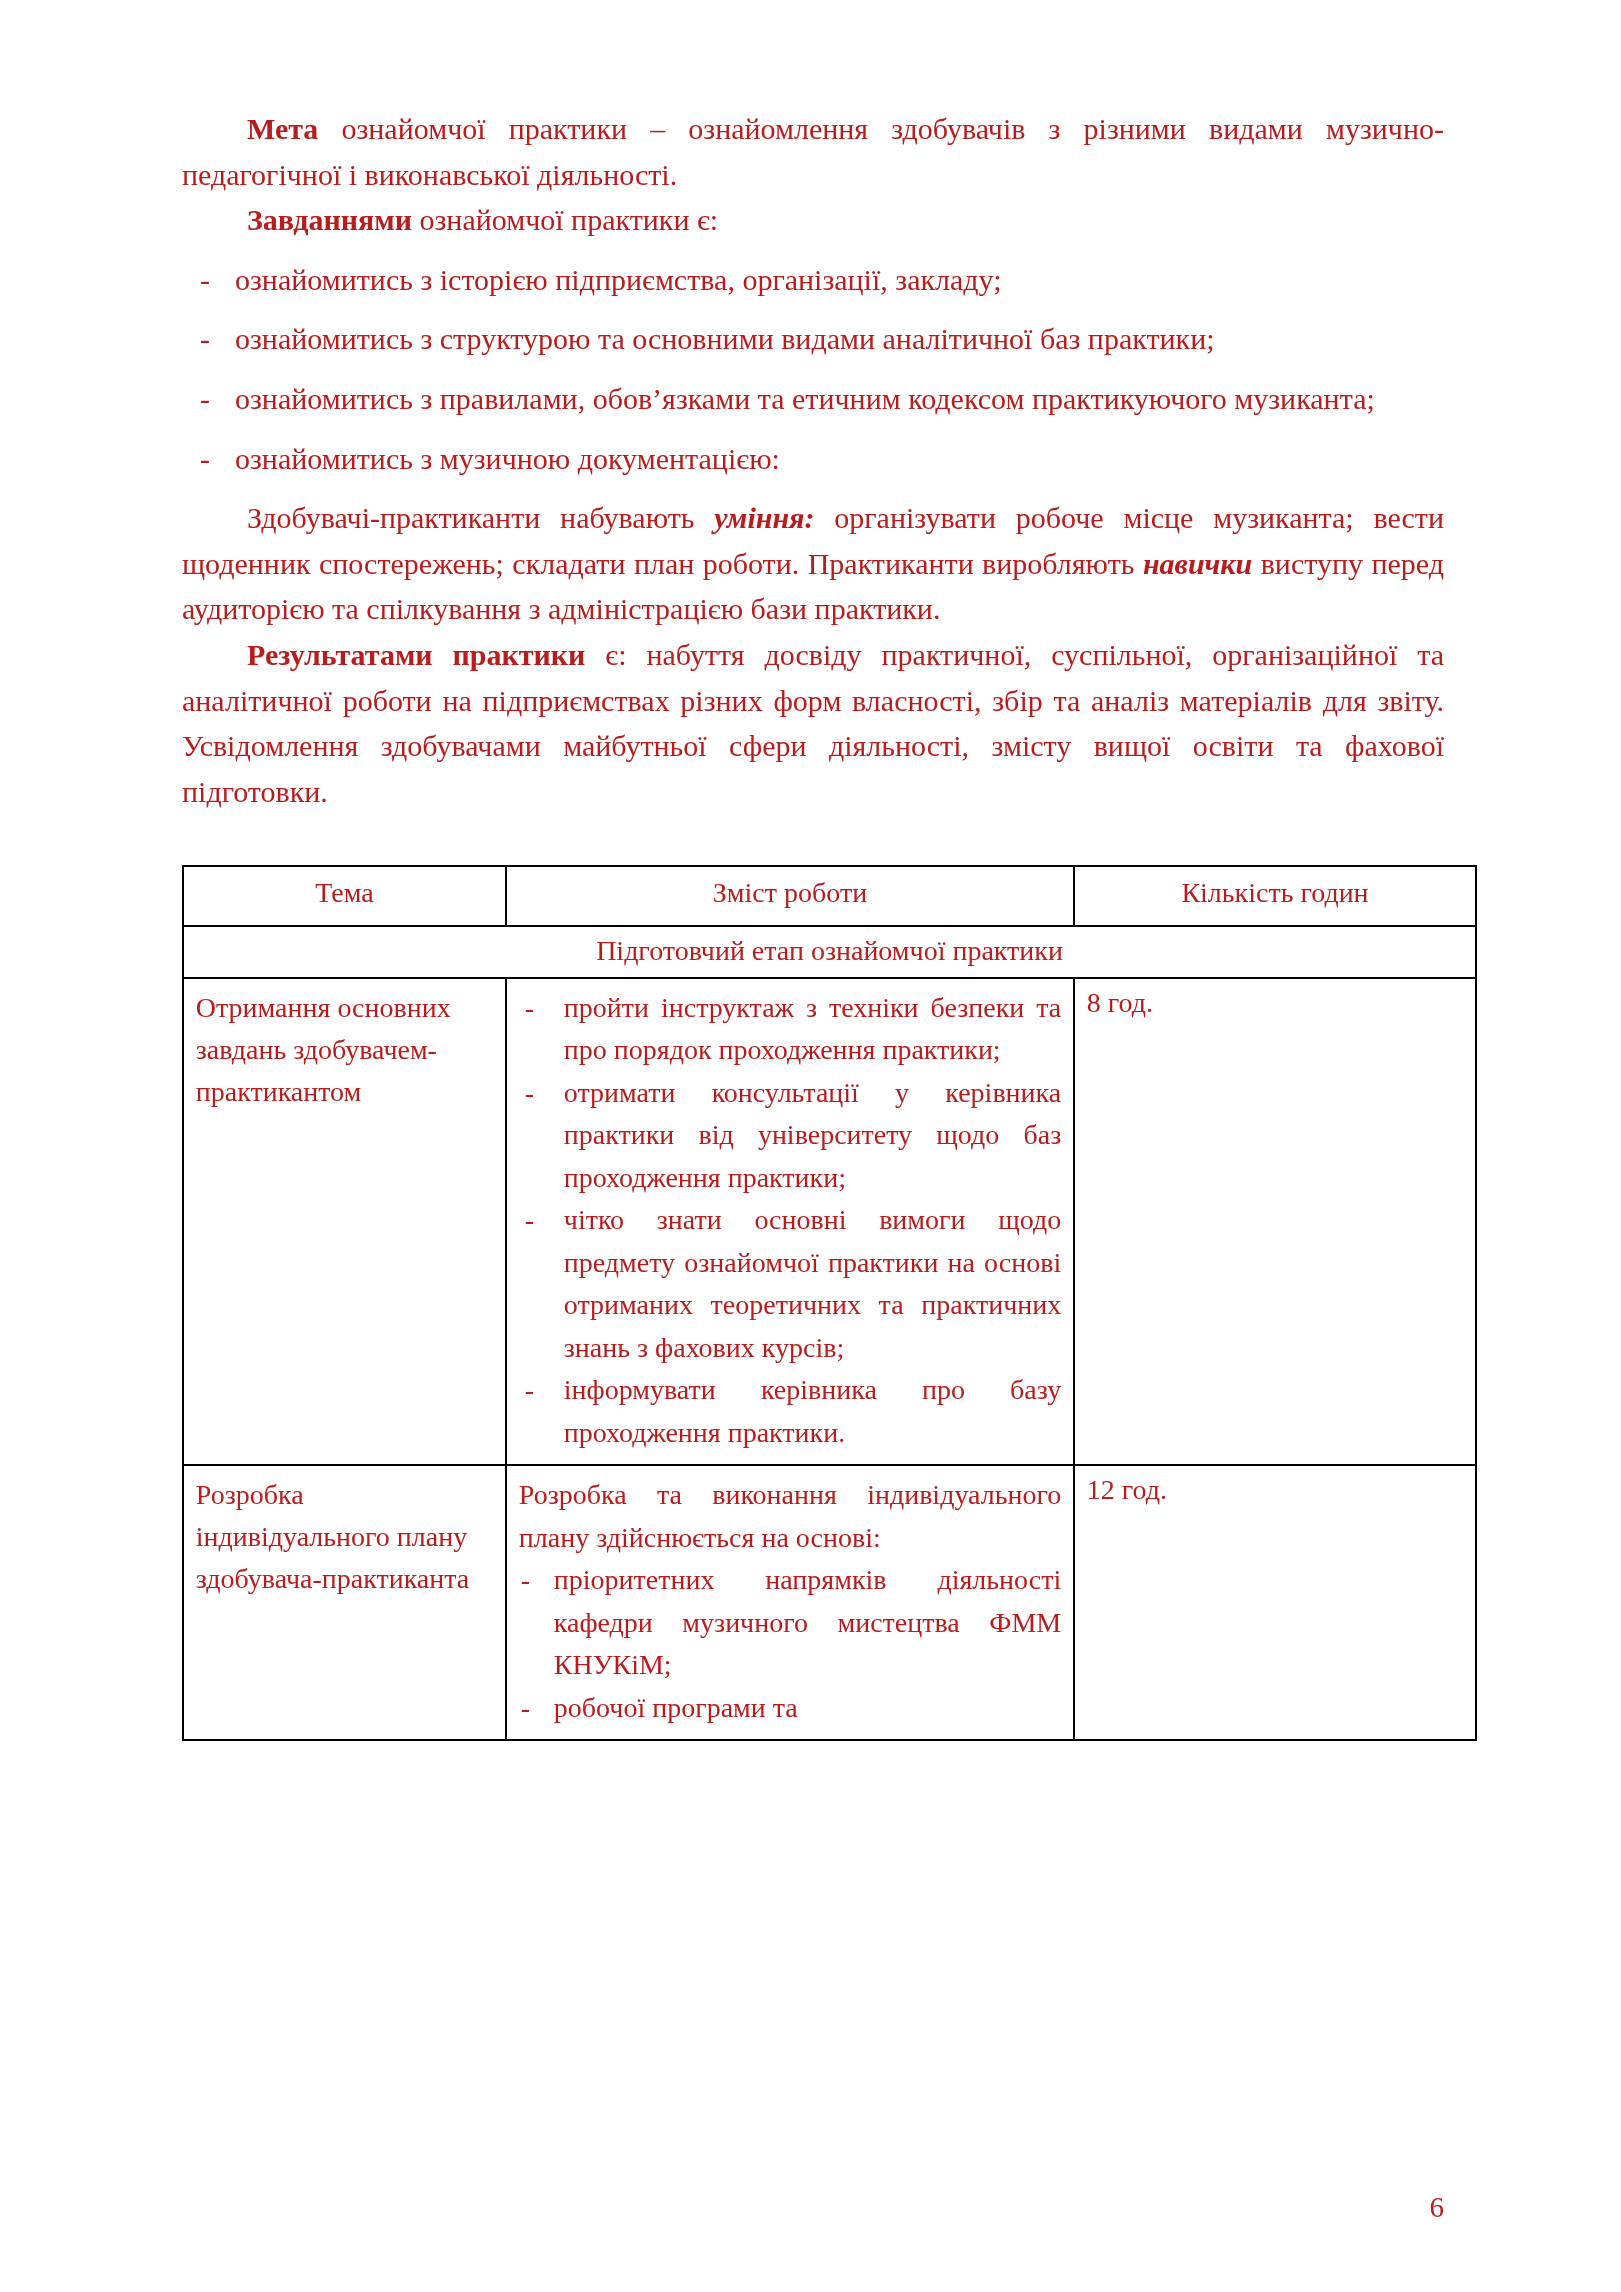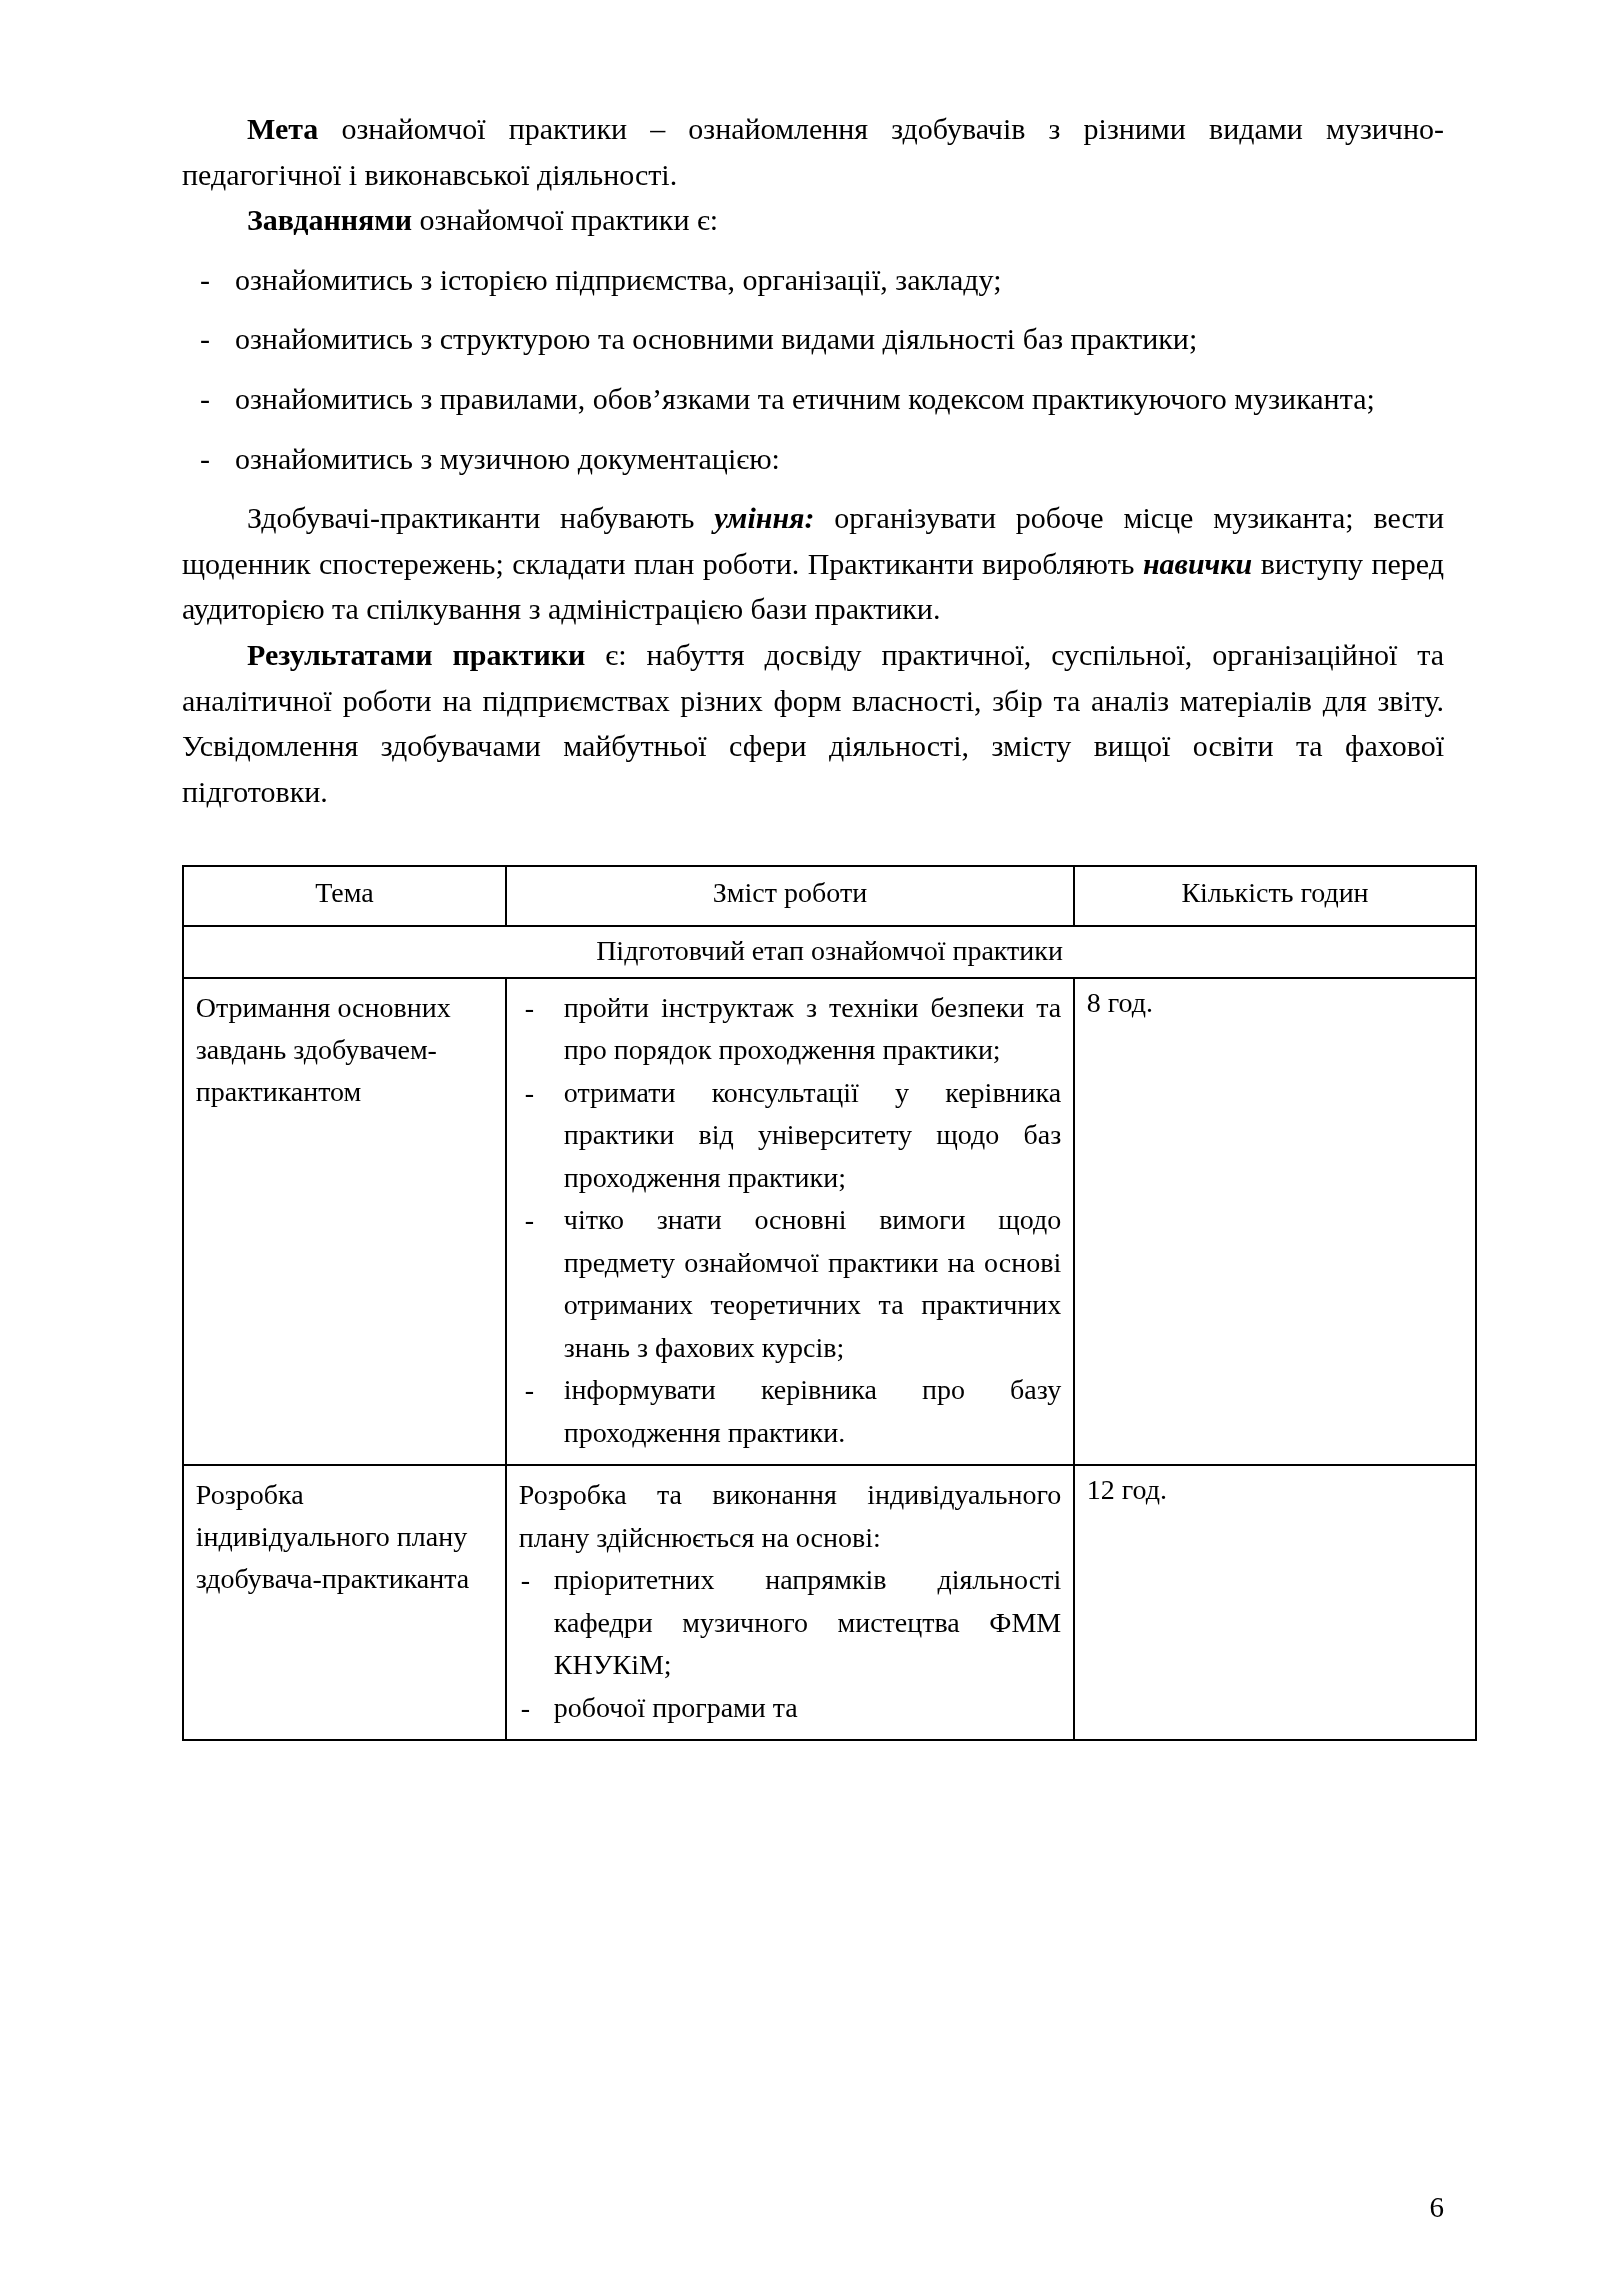--- a/index.html
+++ b/index.html
@@ -9,21 +9,21 @@
     background: #ffffff;
   }
   .page {
     position: relative;
     width: 1589px;
     height: 2293px;
     background: #ffffff;
     box-sizing: border-box;
     padding: 106px 145px 0 182px;
     font-family: "Liberation Serif", "DejaVu Serif", serif;
-    color: #000000;
+    color: #b91c1c;
   }
   .body-text {
     font-size: 30px;
     line-height: 1.52;
     text-align: justify;
     text-justify: inter-word;
   }
   .para {
     text-indent: 65px;
     margin: 0 0 0 0;
@@ -139,21 +139,21 @@
 <div class="page">
 
   <div class="body-text">
 
     <p class="para"><b>Мета</b><span> ознайомчої практики – ознайомлення здобувачів з різними видами музично-педагогічної і виконавської діяльності.</span></p>
 
     <p class="para"><b>Завданнями</b><span> ознайомчої практики є:</span></p>
 
     <ul class="dashlist">
       <li class="j">ознайомитись з історією підприємства, організації, закладу;</li>
-      <li class="j">ознайомитись з структурою та основними видами діяльності баз практики;</li>
+      <li class="j">ознайомитись з структурою та основними видами аналітичної баз практики;</li>
       <li class="j">ознайомитись з правилами, обов’язками та етичним кодексом практикуючого музиканта;</li>
       <li class="j lastline-left">ознайомитись з музичною документацією:</li>
     </ul>
 
     <p class="para"><span>Здобувачі-практиканти набувають </span><span class="bi">уміння:</span><span> організувати робоче місце музиканта; вести щоденник спостережень; складати план роботи. Практиканти виробляють </span><span class="bi">навички</span><span> виступу перед аудиторією та спілкування з адміністрацією бази практики.</span></p>
 
     <p class="para"><b>Результатами практики</b><span> є: набуття досвіду практичної, суспільної, організаційної та аналітичної роботи на підприємствах різних форм власності, збір та аналіз матеріалів для звіту. Усвідомлення здобувачами майбутньої сфери діяльності, змісту вищої освіти та фахової підготовки.</span></p>
   </div>
 
   <div class="spacer-before-table"></div>

